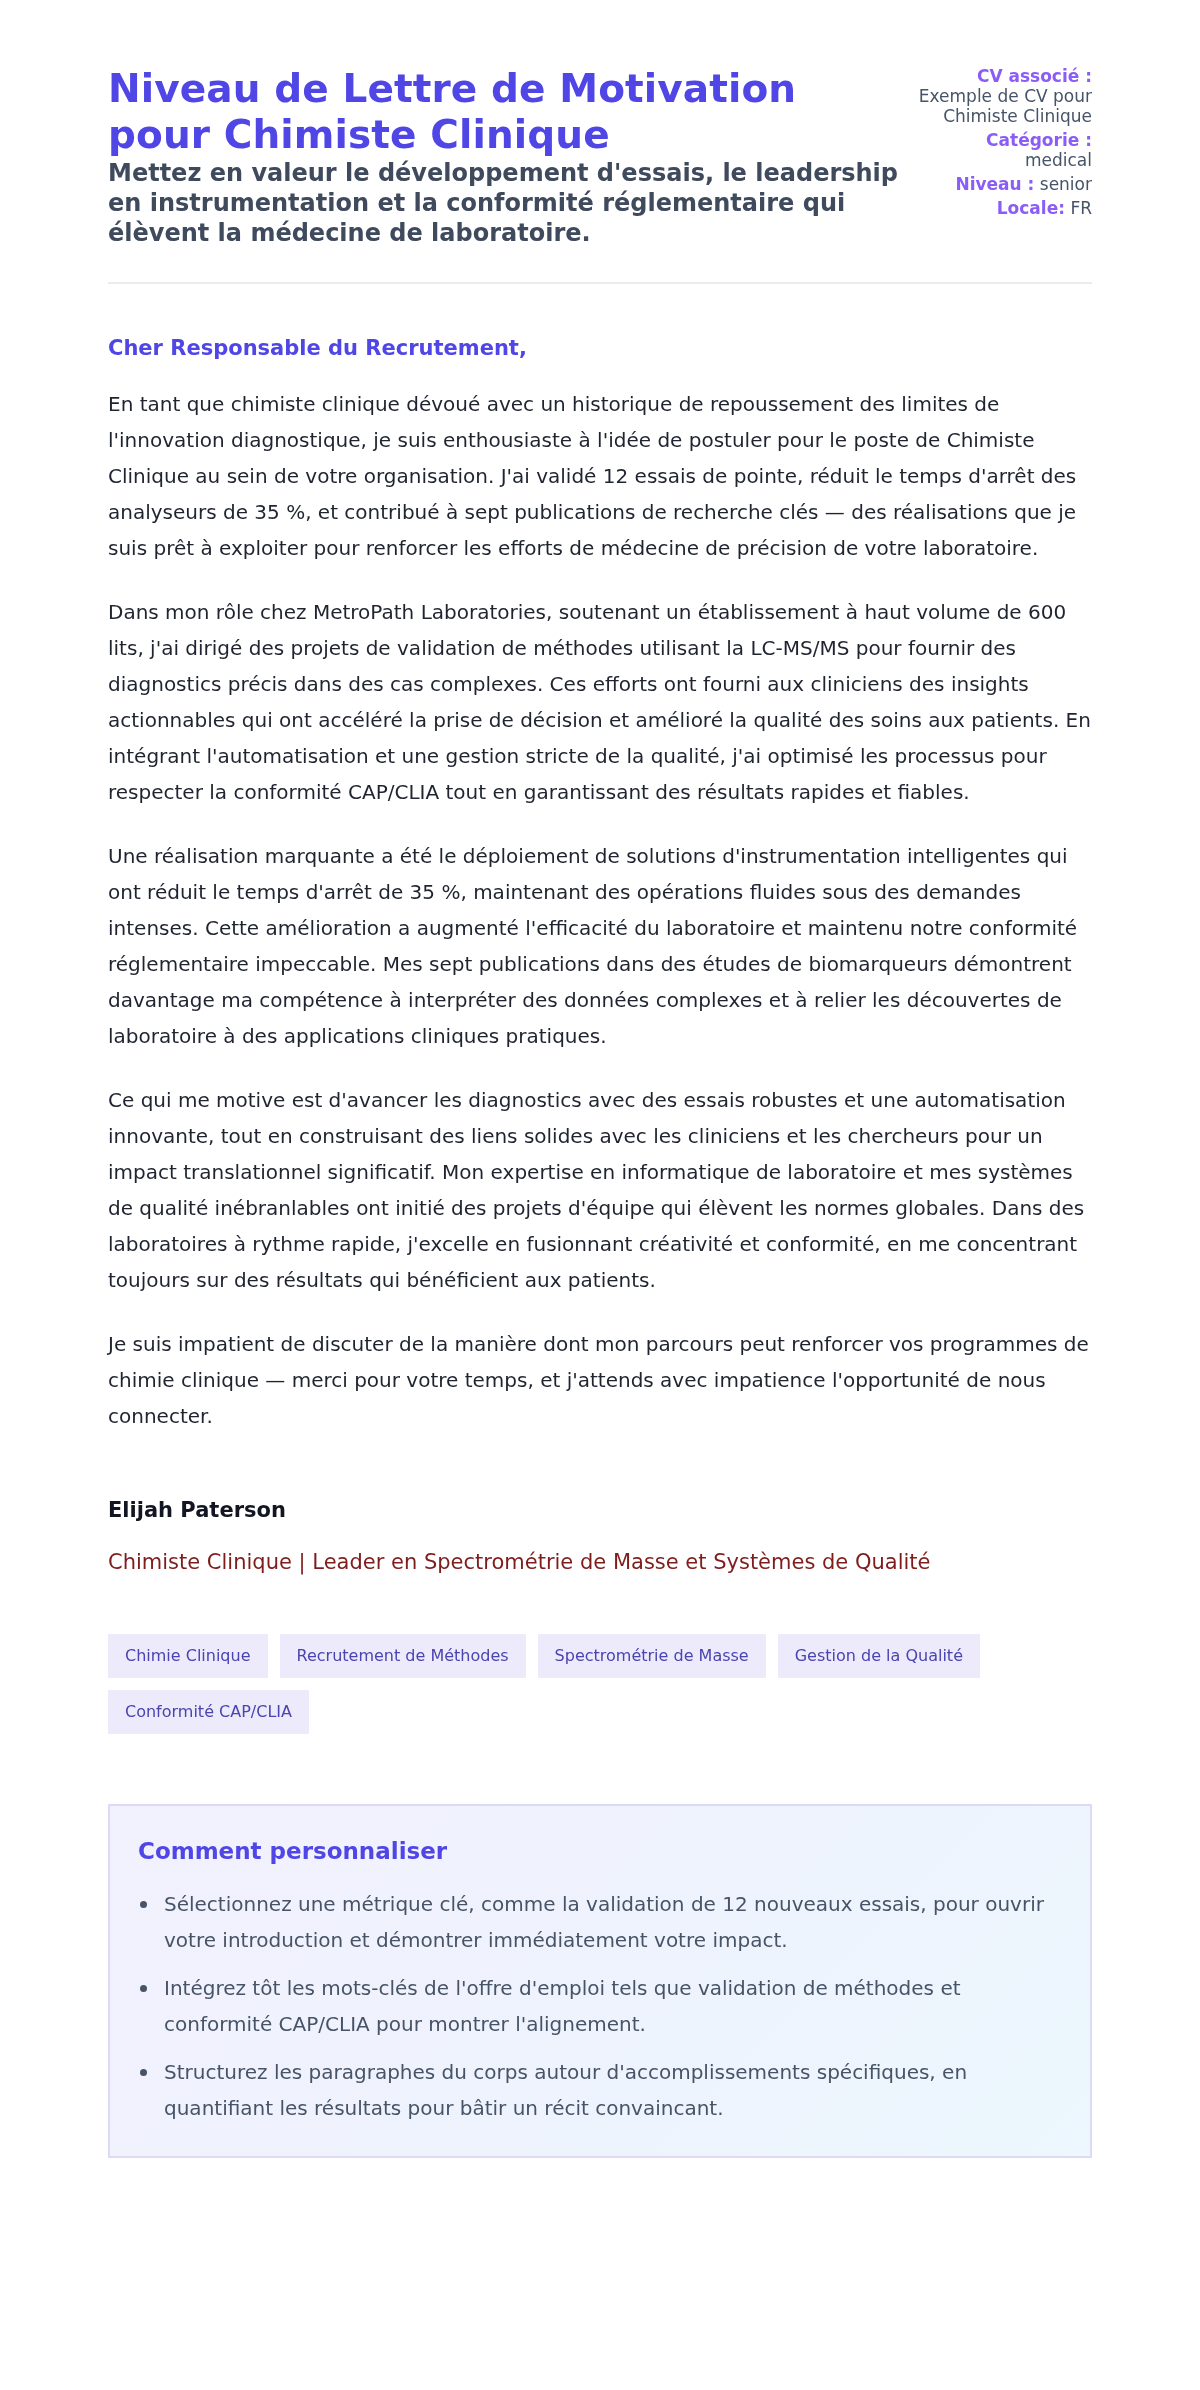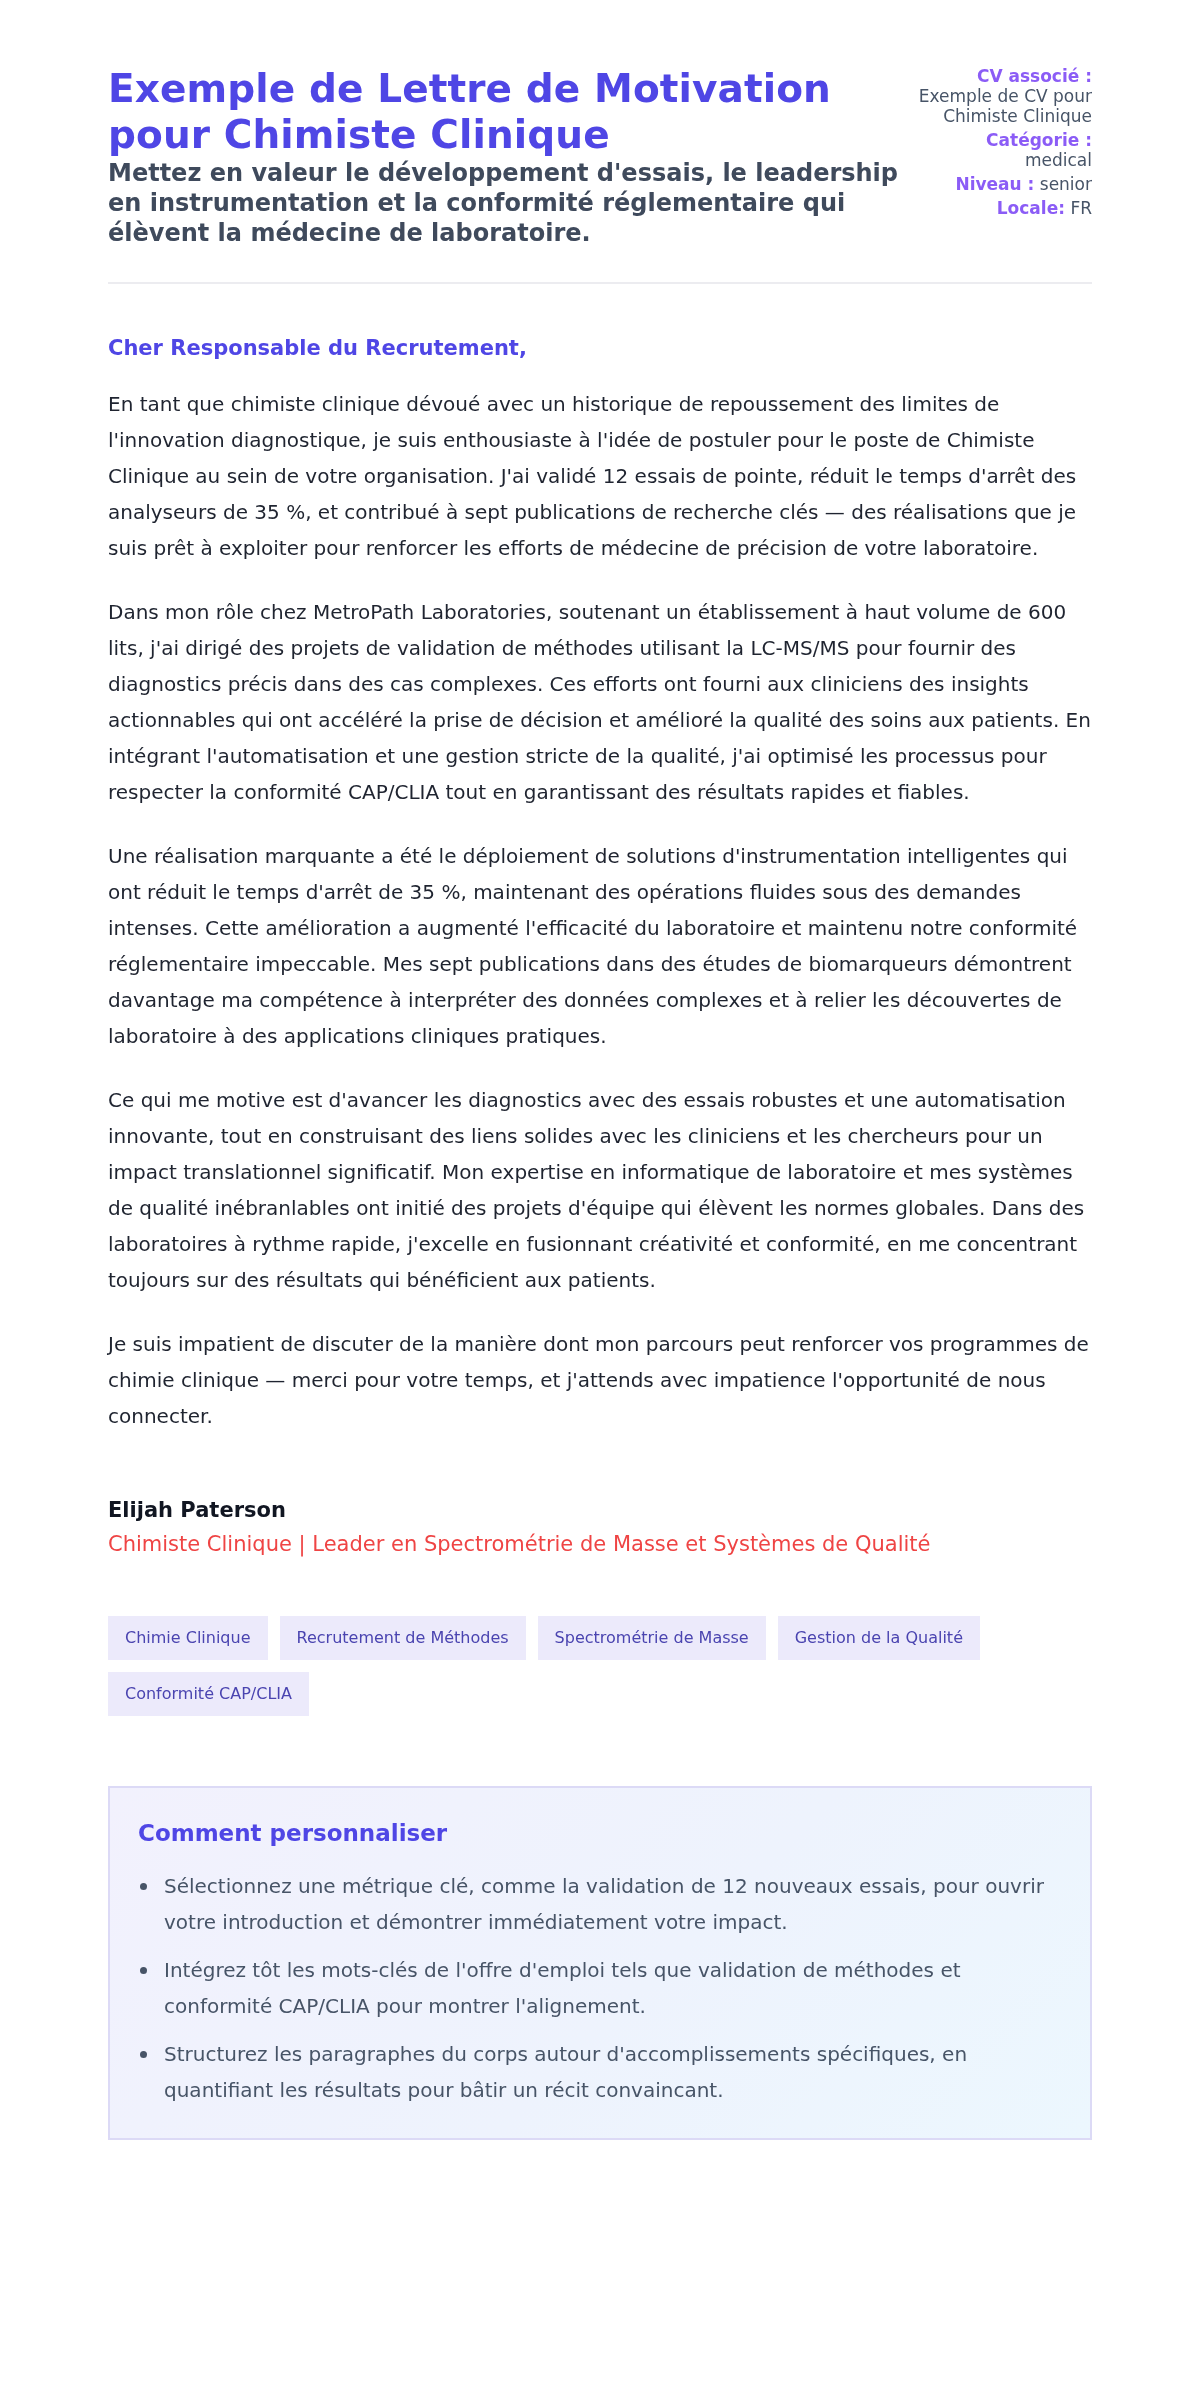--- a/index.html
+++ b/index.html
@@ -62,24 +62,24 @@
     margin-bottom: 28px;
   }
   .signature { margin-top: 62px; }
   .sig-name {
     font-weight: bold;
     font-size: 21px;
     line-height: 28px;
     color: #111622;
   }
   .sig-title {
-    margin-top: 6px;
+    margin-top: 24px;
     font-size: 21px;
     line-height: 28px;
-    color: #ef4444;
+    color: #7f1d1d;
   }
   .tags {
     margin-top: 58px;
     display: flex;
     flex-wrap: wrap;
     gap: 12px 12px;
     align-items: center;
   }
   .tag {
     background: #eceafb;
@@ -123,21 +123,21 @@
     background: #475467;
   }
 </style>
 </head>
 <body>
 
 <div class="page">
 
   <div class="header">
     <div class="title-block">
-      <h1 class="title">Exemple de Lettre de Motivation pour Chimiste Clinique</h1>
+      <h1 class="title">Niveau de Lettre de Motivation pour Chimiste Clinique</h1>
       <h2 class="subtitle">Mettez en valeur le développement d'essais, le leadership en instrumentation et la conformité réglementaire qui élèvent la médecine de laboratoire.</h2>
     </div>
     <div class="meta">
       <div class="meta-row">
         <div class="meta-label">CV associé :</div>
         <div>Exemple de CV pour Chimiste Clinique</div>
       </div>
       <div class="meta-row">
         <div class="meta-label">Catégorie :</div>
         <div>medical</div>

